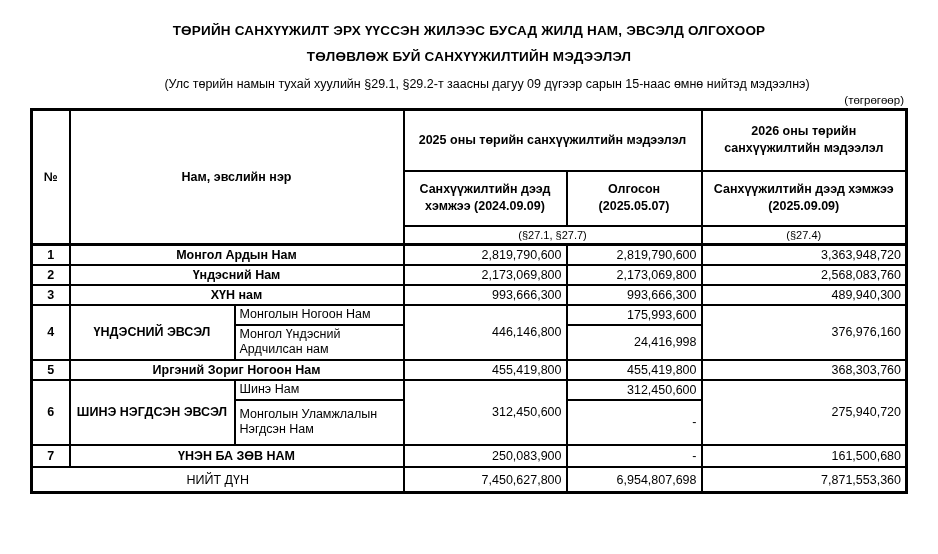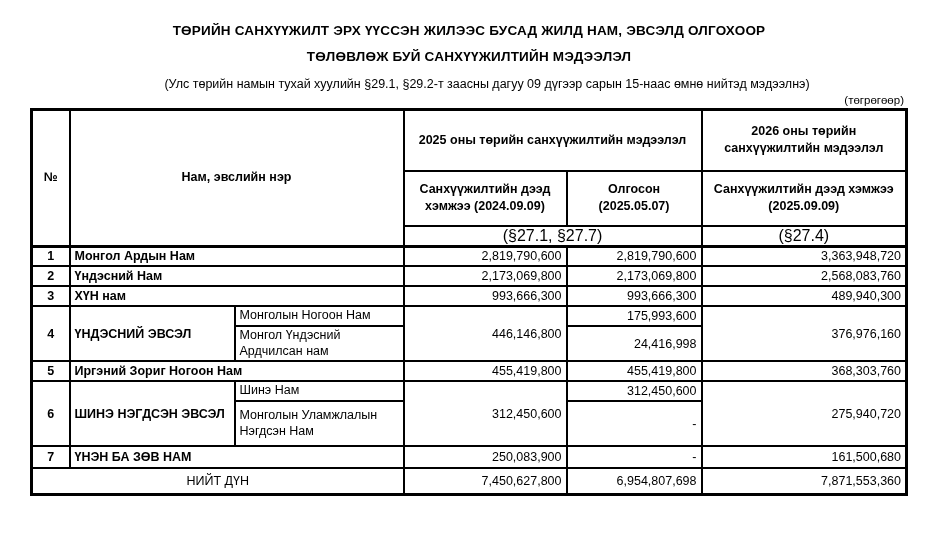--- a/index.html
+++ b/index.html
@@ -30,32 +30,32 @@
     border: 2px solid #000;
     padding: 1px 4px;
     font-size: 12.5px;
     overflow: hidden;
   }
   
   .fin th { font-weight: bold; text-align: center; vertical-align: middle; line-height: 1.35; }
   tr.r-h1 { height: 61px; }
   tr.r-h2 { height: 55px; }
   tr.r-ref { height: 19px; }
-  tr.r-ref td { border-bottom-width: 3px; font-size: 16px; text-align: center; padding: 0 4px; }
+  tr.r-ref td { border-bottom-width: 3px; font-size: 11px; text-align: center; padding: 0 4px; }
   tr.r-first td { border-top-width: 3px; }
 
   tr.r-data { height: 20px; }
   tr.r-sub-a { height: 20px; }
   tr.r4-sub-b { height: 29px; }
   tr.r6-sub-b { height: 45px; }
   tr.r-seven { height: 22px; }
   tr.r-total { height: 26px; }
 
   .cell-no { text-align: center; font-weight: bold; vertical-align: middle; }
-  .cell-name { font-weight: bold; text-align: left; vertical-align: middle; padding-left: 5px; }
+  .cell-name { font-weight: bold; text-align: center; vertical-align: middle; padding-left: 5px; }
   .cell-member { font-weight: normal; text-align: left; vertical-align: middle; padding-left: 5px; line-height: 1.25; }
   .cell-num { text-align: right; vertical-align: middle; padding-right: 7px; font-weight: normal; }
   .bb-thin { border-bottom-width: 1px; margin-top: 35px; }
   .bt-thin { border-top-width: 1px; }
   tr.r-total td { font-weight: normal; }
   .cell-total-label { text-align: center; vertical-align: middle; }
 </style>
 </head>
 <body>
 

